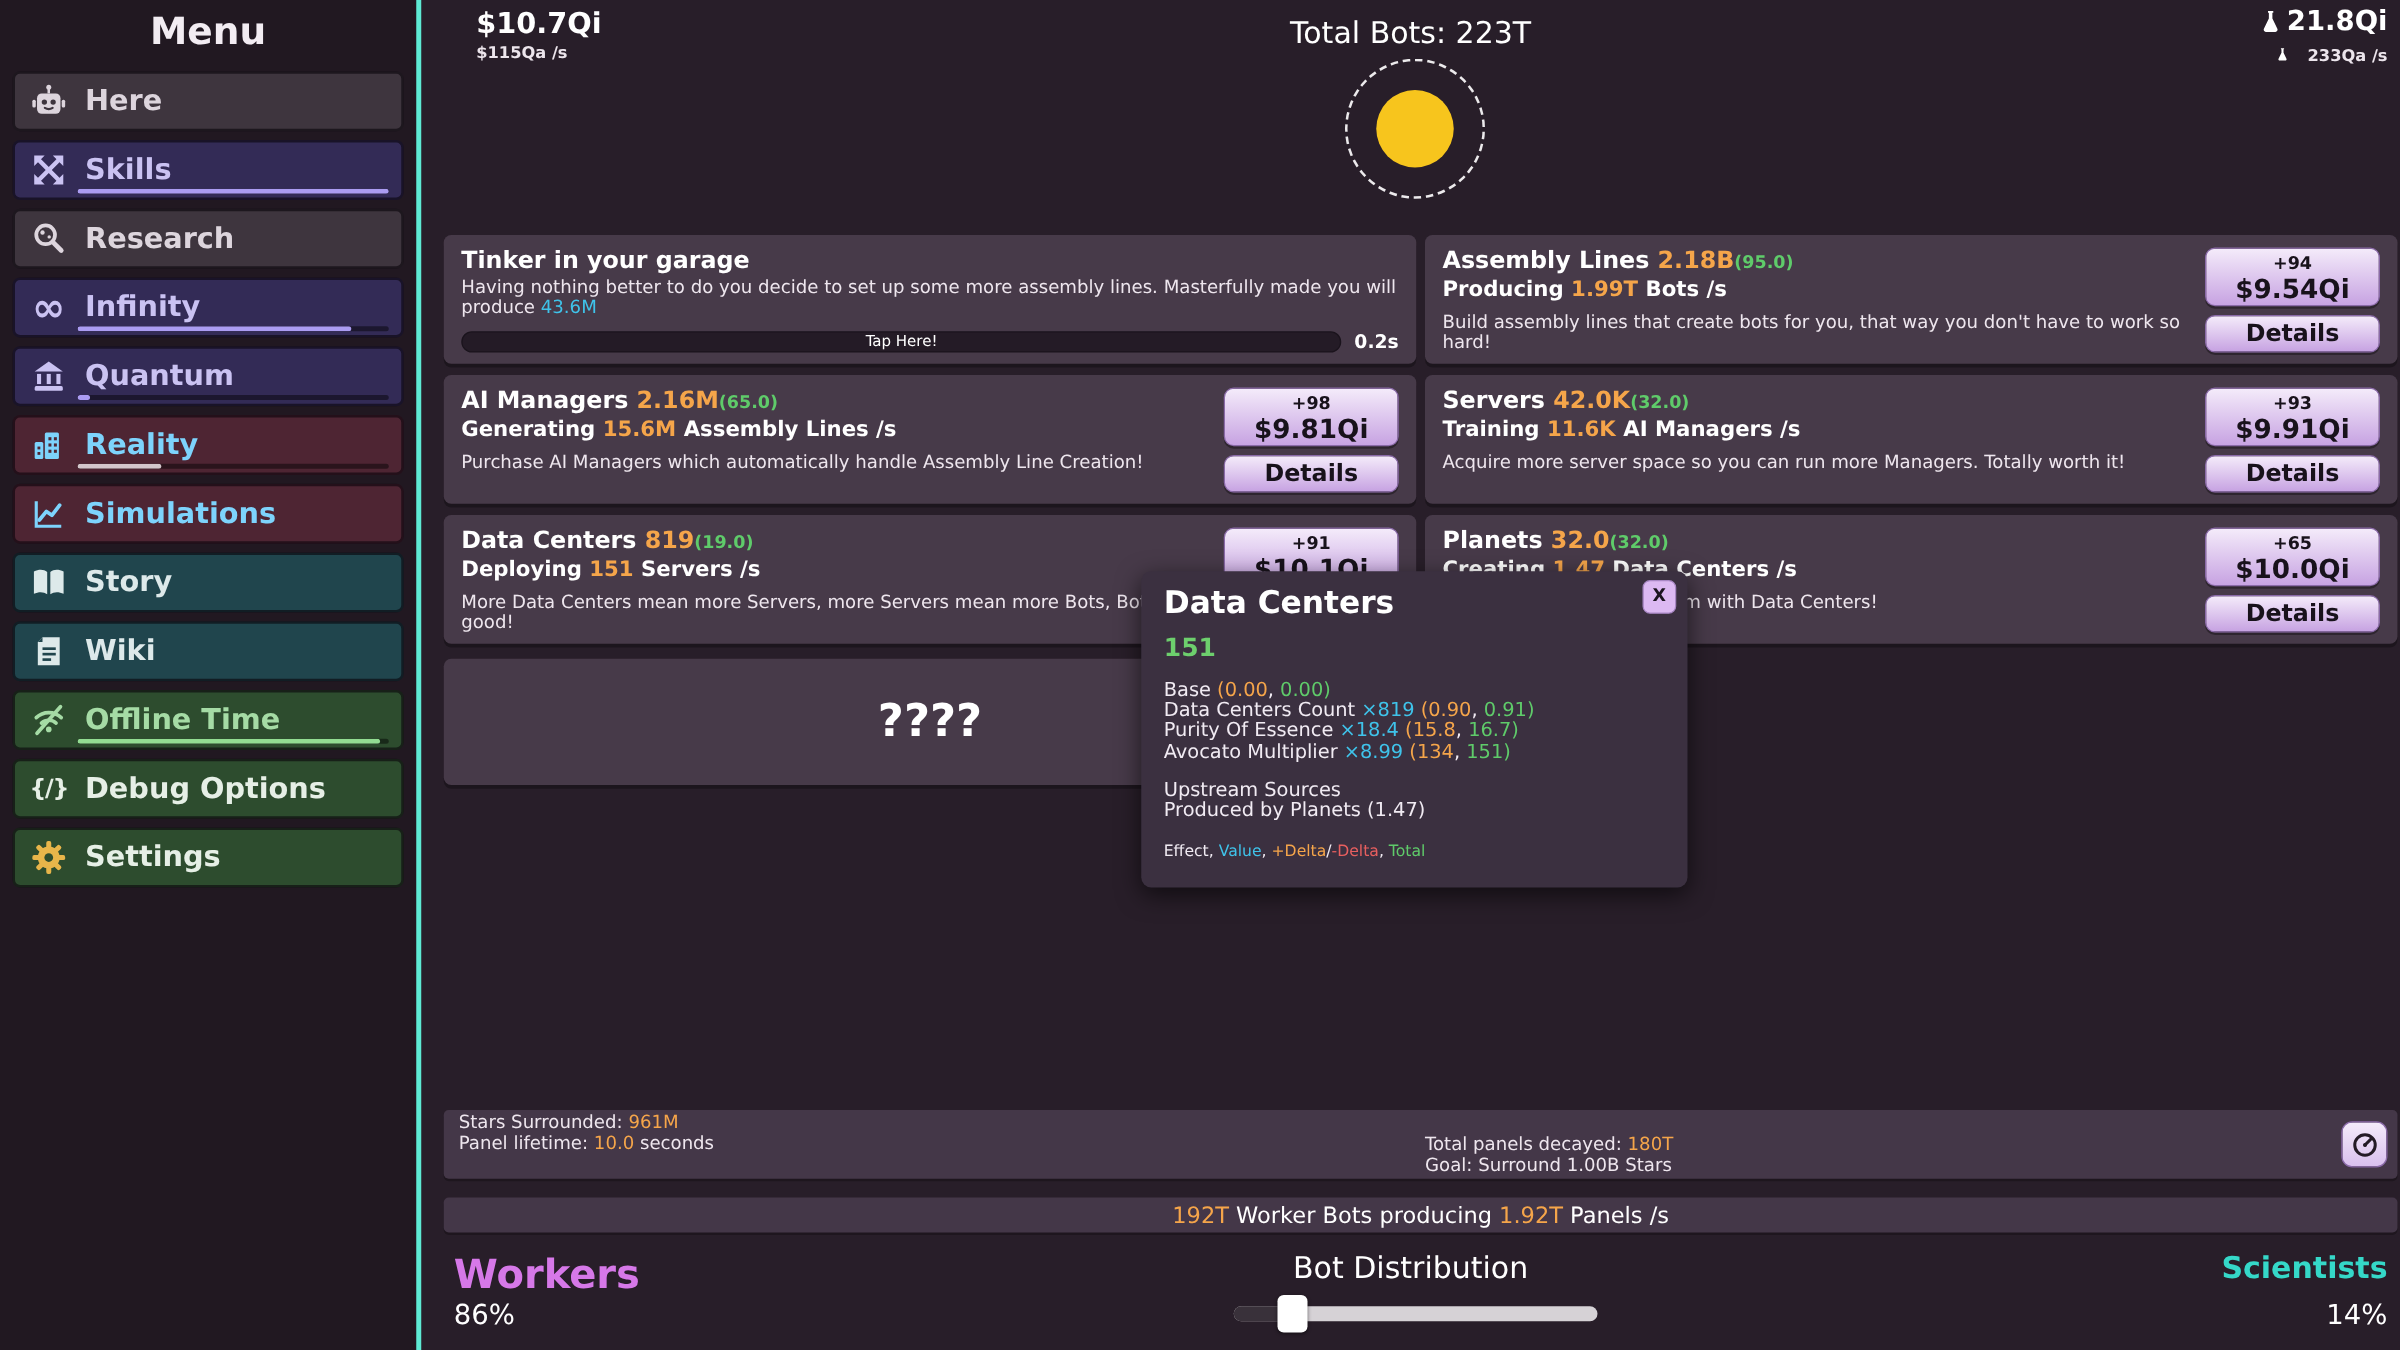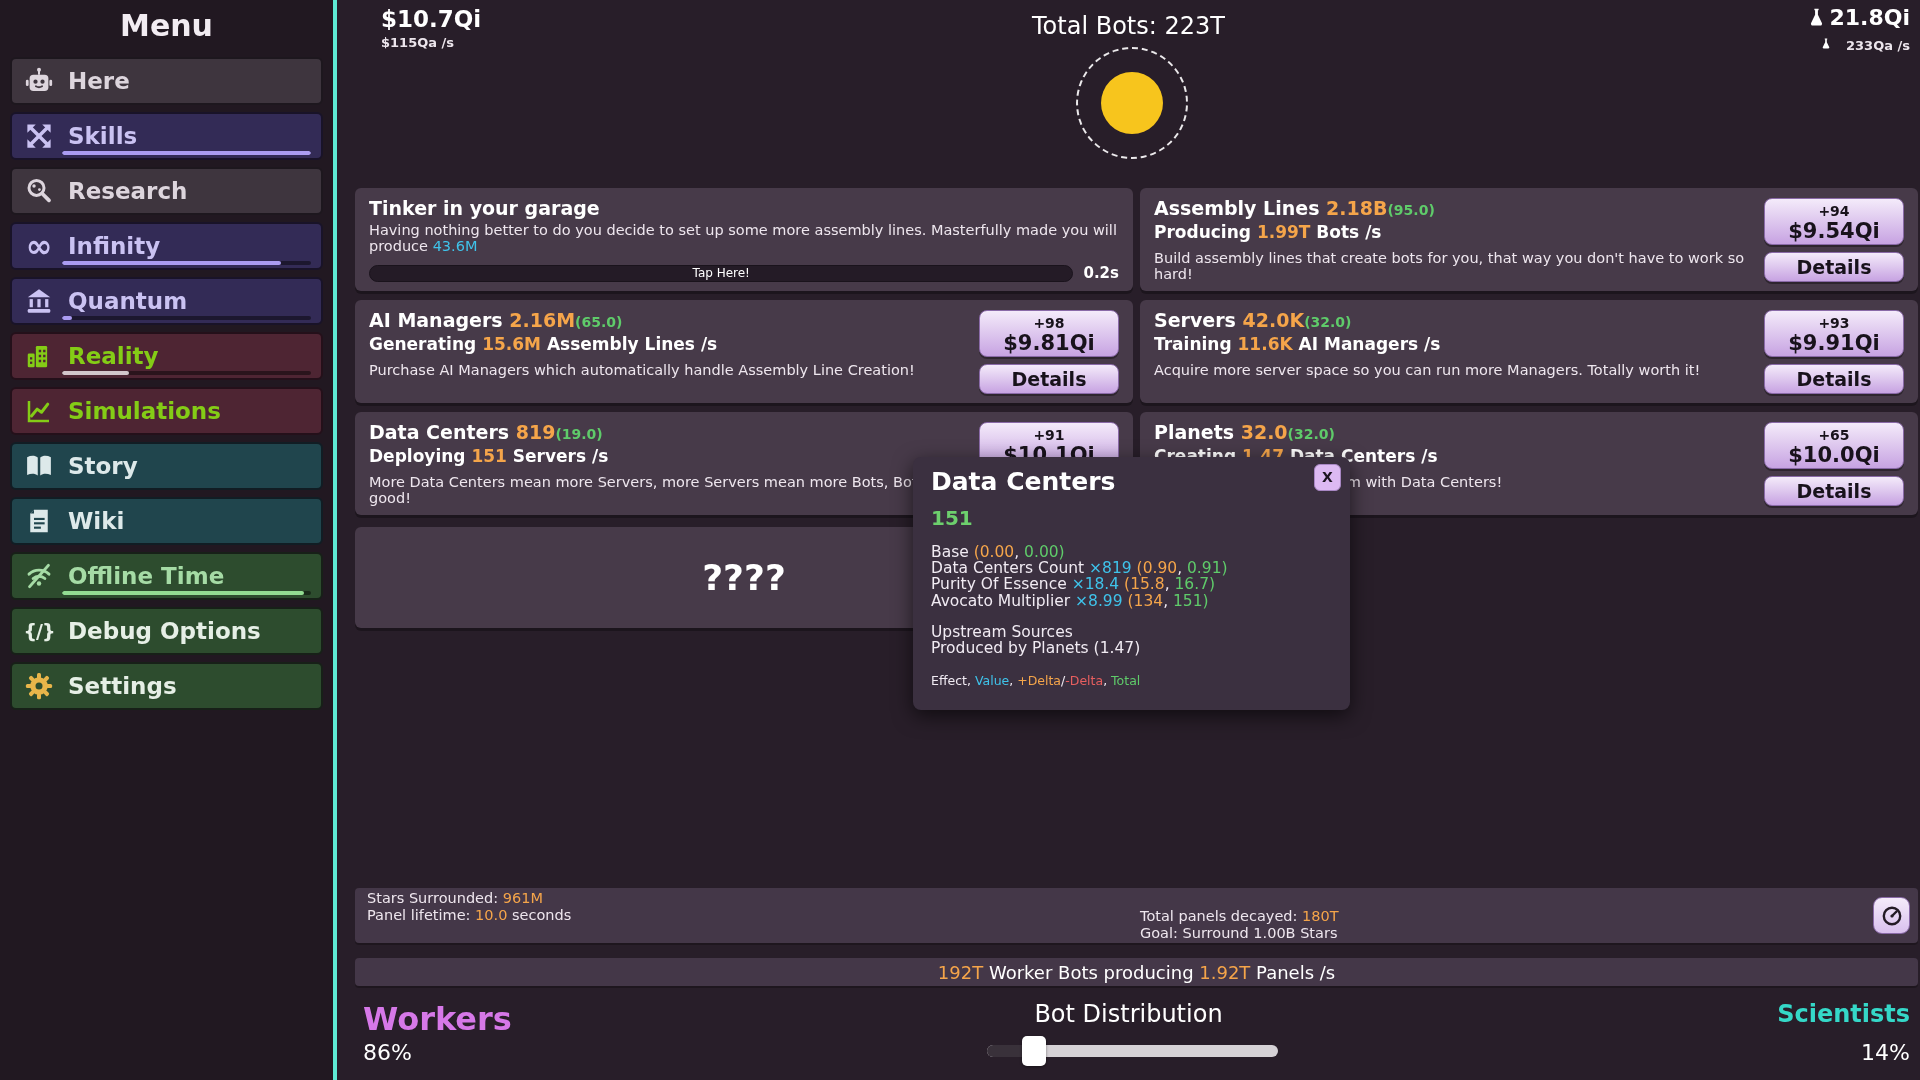--- a/index.html
+++ b/index.html
@@ -12,21 +12,21 @@
   
   .sidebar { position:absolute; left:0; top:0; width:337px; height:1080px;
     background:#211821; border-right:4px solid #5eead4; }
   .menu-title { text-align:center; font-size:30px; font-weight:600; color:#f2ecf2; padding-top:8px; }
   .nav { padding:14px 10px 0 10px; }
   .nav-item { position:relative; height:48px; margin-bottom:7px; border-radius:6px;
     display:flex; align-items:center; padding:0 10px; gap:12px;
     border:2px solid rgba(8,4,10,.6); font-size:23px; font-weight:600; cursor:pointer; }
   .g-gray   { background:#3e353e; color:#ddd5dd; }
   .g-indigo { background:#332b56; color:#cac2f2; }
-  .g-maroon { background:#4e2533; color:#84cc16; }
+  .g-maroon { background:#4e2533; color:#7dd3fc; }
   .g-teal   { background:#20454d; color:#dde9ea; }
   .g-green  { background:#2d4c2e; color:#e6efe6; }
   .nav-item.offline { color:#a5dba5; }
   .nicon { width:34px; height:34px; display:flex; align-items:center; justify-content:center; flex:0 0 34px; }
   .nicon svg { width:30px; height:30px; }
   .icon-gold { color:#e8b54a; }
   .inf-glyph { font-size:32px; font-weight:700; line-height:30px; }
   .braces-glyph { font-size:19px; font-weight:700; letter-spacing:-1px; }
   .nprog { position:absolute; left:50px; right:10px; bottom:3px; height:4px;
     border-radius:2px; background:rgba(0,0,0,.45); overflow:hidden; }

